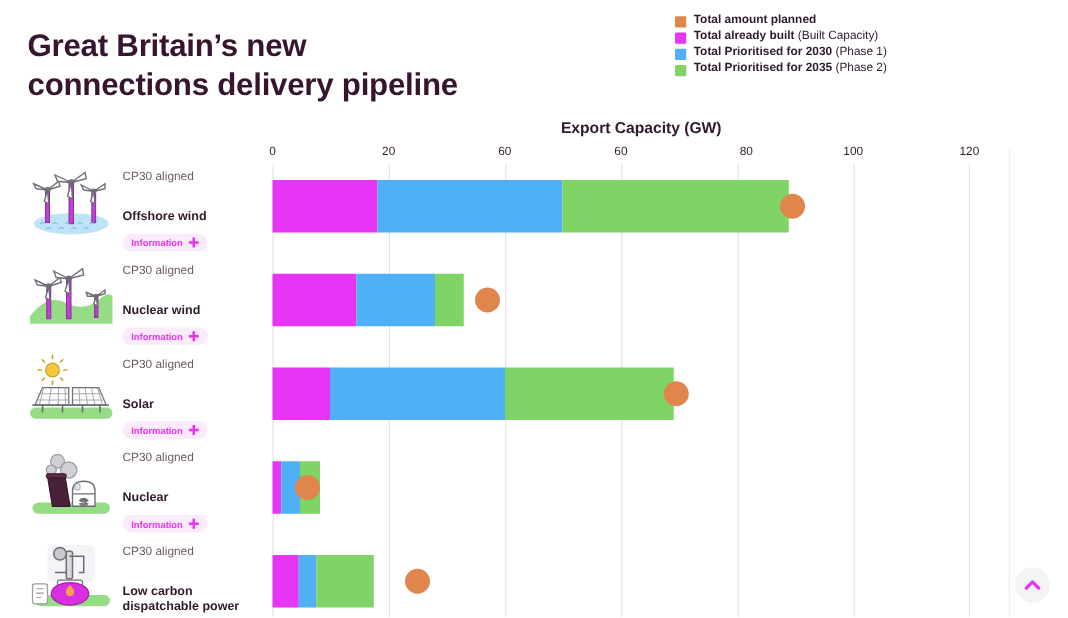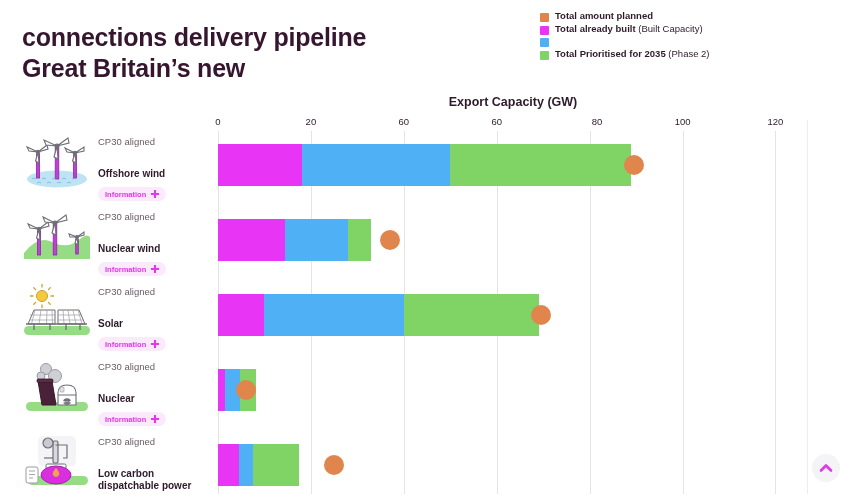--- a/index.html
+++ b/index.html
@@ -82,37 +82,38 @@
   }
   #scrolltop svg{display:block;}
   #right-rule{
     position:absolute;right:46px;top:120px;bottom:0;width:1px;background:#EDEDEF;
   }
 </style>
 </head>
 <body>
 
 <div id="title">
+  <div>Great Britain’s new</div>
   <div>connections delivery pipeline</div>
-  <div>Great Britain’s new</div>
 </div>
 
 <div id="legend">
   <div class="lg-row">
     <div class="lg-sw" style="background:#E0864C"></div>
     <div class="lg-txt"><span class="lg-b">Total amount planned</span></div>
   </div>
 
   <div class="lg-row">
     <div class="lg-sw" style="background:#E835F5"></div>
     <div class="lg-txt"><span class="lg-b">Total already built</span><span class="lg-n"> (Built Capacity)</span></div>
   </div>
 
   <div class="lg-row">
     <div class="lg-sw" style="background:#4FB0F5"></div>
+    <div class="lg-txt"><span class="lg-b">Total Prioritised for 2030</span><span class="lg-n"> (Phase 1)</span></div>
   </div>
 
   <div class="lg-row">
     <div class="lg-sw" style="background:#80D465"></div>
     <div class="lg-txt"><span class="lg-b">Total Prioritised for 2035</span><span class="lg-n"> (Phase 2)</span></div>
   </div>
 </div>
 
 <div id="axis-title">Export Capacity (GW)</div>
 

